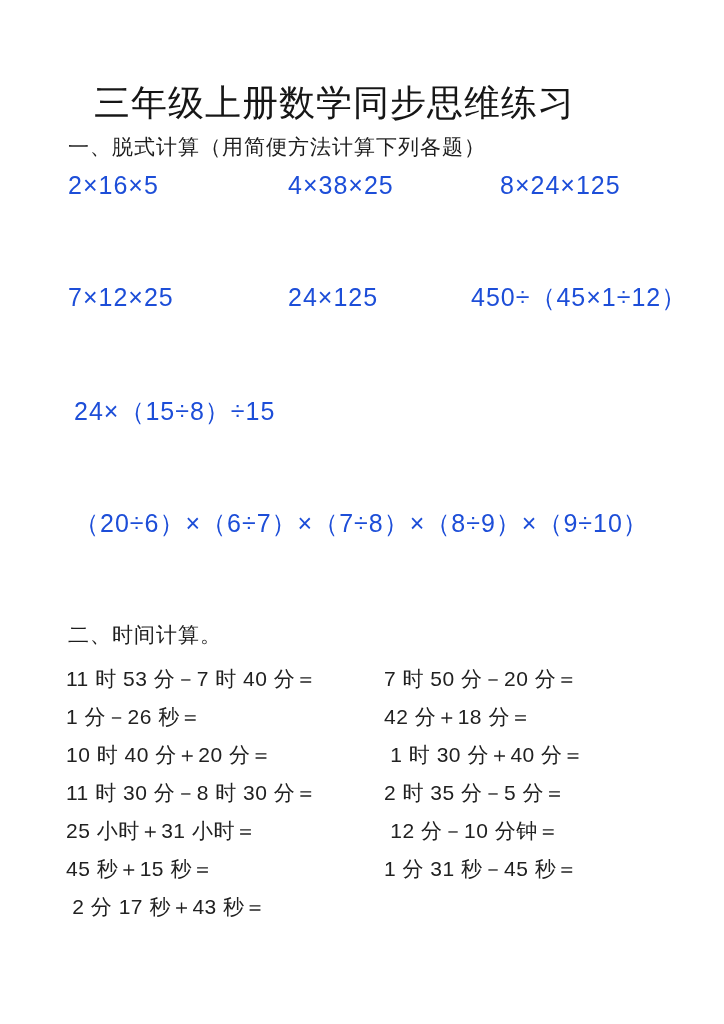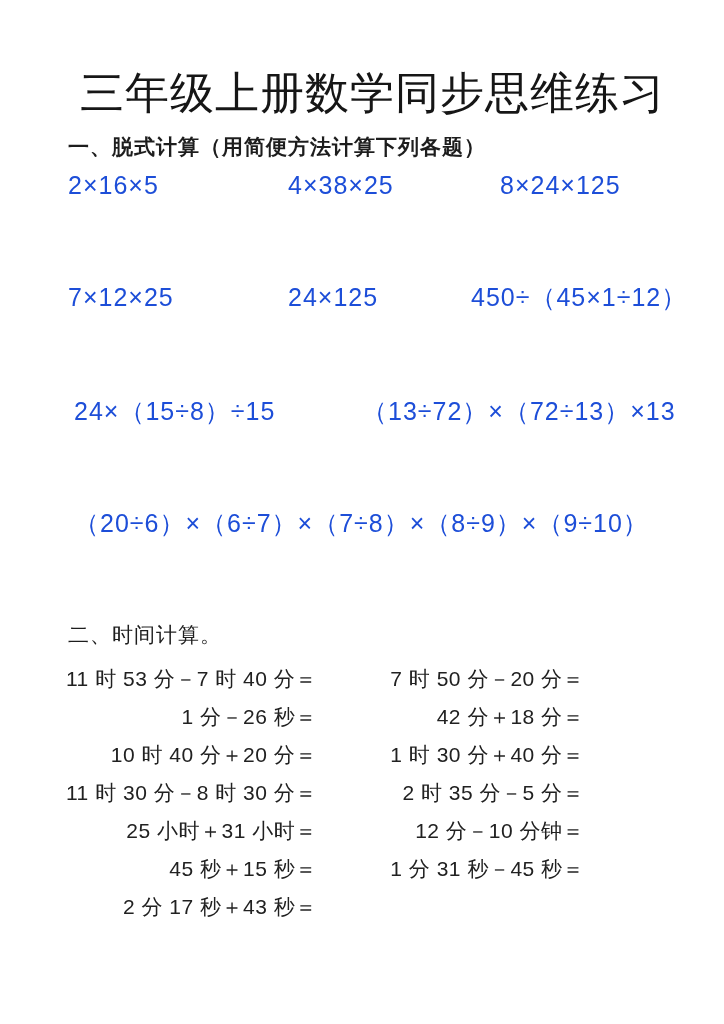--- a/index.html
+++ b/index.html
@@ -14,57 +14,56 @@
     margin: 0 auto;
     background: #ffffff;
     color: #212121;
     overflow: hidden;
     font-family: "Liberation Sans", sans-serif;
   }
   .title {
     position: absolute;
     left: 80px;
     top: 68px;
-    margin: 0;
+    margin: 14px;
     font-family: "Liberation Serif", "DejaVu Serif", serif;
     font-weight: 400;
-    font-size: 44px;
+    font-size: 36px;
     line-height: 1.2;
     letter-spacing: 1px;
     color: #161616;
     white-space: pre;
   }
   .sec-heading {
     position: absolute;
     left: 68px;
     margin: 0;
     font-family: "Liberation Serif", "DejaVu Serif", serif;
     font-weight: 400;
     font-size: 21px;
     line-height: 26px;
     letter-spacing: 1px;
     color: #1d1d1d;
     white-space: pre;
   }
-  .s1-heading { top: 134px; font-weight: bold; }
+  .s1-heading { top: 134px; }
   .s2-heading { top: 622px; }
   .expr {
     position: absolute;
     font-size: 25px;
     line-height: 30px;
     letter-spacing: 1px;
     color: #1d4ed8;
     white-space: pre;
   }
   .time-col {
     position: absolute;
     top: 660px;
     display: flex;
     flex-direction: column;
-    text-align: right;
   }
   .time-col-left  { left: 66px; }
   .time-col-right { left: 384px; }
   .time-problem {
     font-size: 21px;
     line-height: 38px;
     height: 38px;
     letter-spacing: 0.5px;
     color: #212121;
     white-space: pre;
@@ -81,21 +80,20 @@
 
   <span class="expr" style="left:68px;  top:170px;">2×16×5</span>
   <span class="expr" style="left:288px; top:170px;">4×38×25</span>
   <span class="expr" style="left:500px; top:170px;">8×24×125</span>
 
   <span class="expr" style="left:68px;  top:282px;">7×12×25</span>
   <span class="expr" style="left:288px; top:282px;text-align:right;">24×125</span>
   <span class="expr" style="left:471px; top:282px;">450÷（45×1÷12）</span>
 
   <span class="expr" style="left:74px;  top:396px;">24×（15÷8）÷15</span>
-  <span class="expr" style="left:362px; top:396px;">（13÷72）×（72÷13）×13</span>
 
   <span class="expr" style="left:74px;  top:508px;">（20÷6）×（6÷7）×（7÷8）×（8÷9）×（9÷10）</span>
 
   <div class="sec-heading s2-heading">二、时间计算。</div>
 
   <div class="time-col time-col-left">
     <div class="time-problem">11 时 53 分－7 时 40 分＝</div>
     <div class="time-problem">1 分－26 秒＝</div>
     <div class="time-problem">10 时 40 分＋20 分＝</div>
     <div class="time-problem">11 时 30 分－8 时 30 分＝</div>

